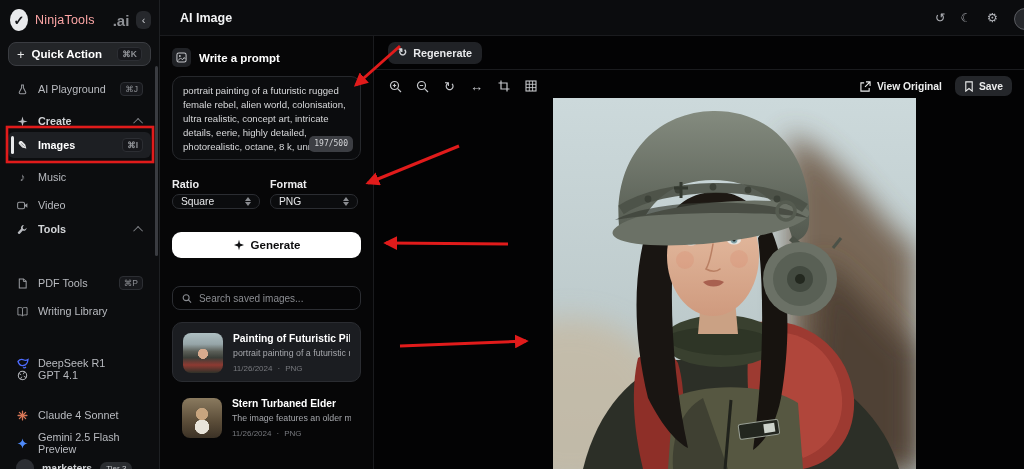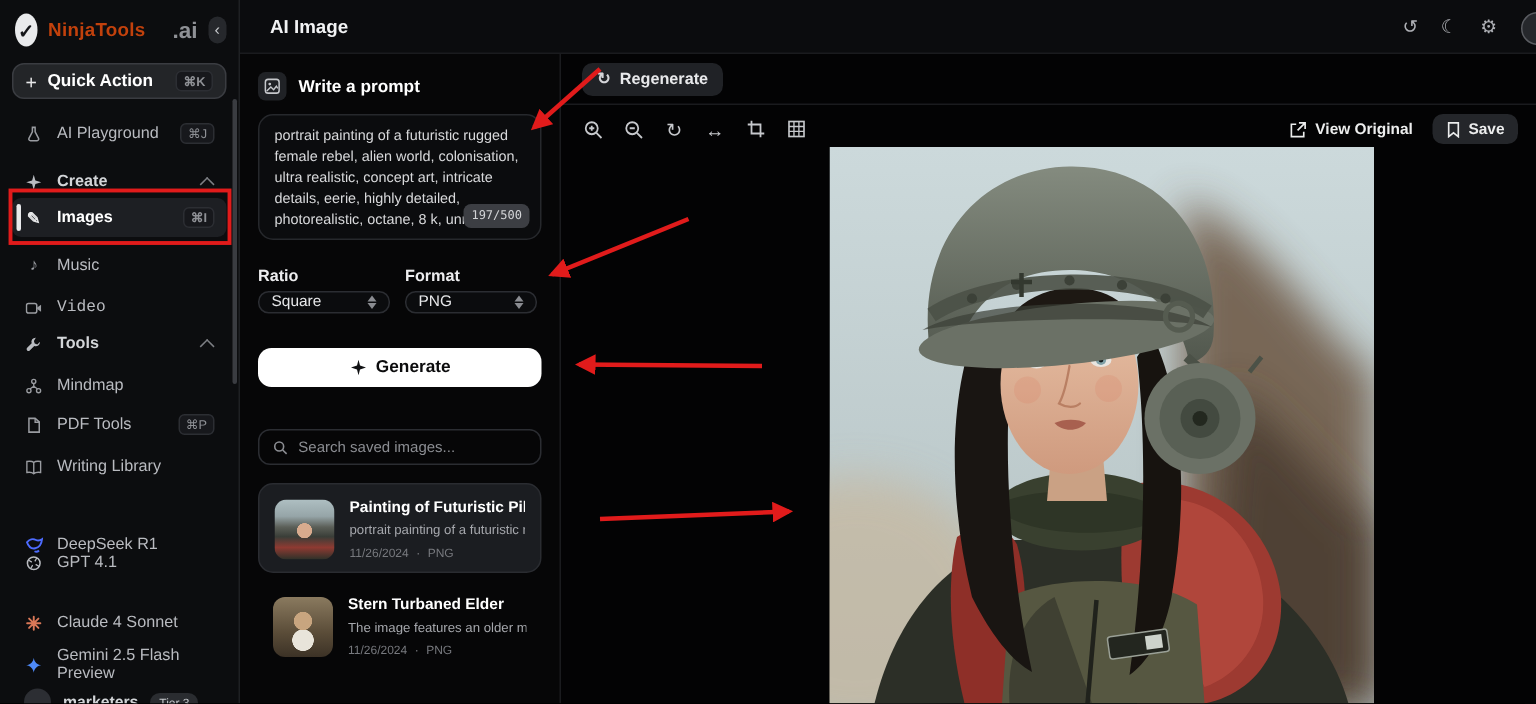--- a/index.html
+++ b/index.html
@@ -4,21 +4,21 @@
 <style>
   * { margin:0; padding:0; box-sizing:border-box; }
   html,body { background:#000; }
   body { font-family:"Liberation Sans", sans-serif; }
   #app { position:relative; width:1024px; height:469px; background:#050506; overflow:hidden; }
 
   
   .sidebar { position:absolute; left:0; top:0; width:160px; height:469px; background:#0c0d0f; border-right:1px solid #1e2023; z-index:2; }
   .logo-row { position:absolute; top:7px; left:10px; right:8px; height:26px; display:flex; align-items:center; gap:7px; }
   .logo-circle { width:22px; height:22px; border-radius:50%; background:#e9eaec; color:#141519; font-size:13px; font-weight:bold; display:flex; align-items:center; justify-content:center; }
-  .brand { color:#c2410c; font-size:12.5px; font-weight:bold; letter-spacing:.2px; }
+  .brand { color:#fca5a5; font-size:12.5px; font-weight:normal; letter-spacing:.2px; }
   .brand-suffix { color:#8f9196; font-size:15px; font-weight:bold; margin-left:11px; }
   .collapse-btn { margin-left:auto; width:18px; height:18px; border-radius:6px; background:#26282c; color:#c7c9cd; font-size:11px; display:flex; align-items:center; justify-content:center; }
   .quick-action { position:absolute; top:42px; left:8px; right:8px; height:24px; background:#232528; border:1px solid #3a3c41; border-radius:8px; display:flex; align-items:center; gap:7px; padding:0 8px; color:#fff; font-size:11.5px; font-weight:bold; }
   .qa-plus { font-size:13px; font-weight:normal; color:#e8e9ea; }
   .kbd { margin-left:auto; font-size:8.5px; color:#8f9196; background:#17181c; border:1px solid #2c2e33; border-radius:4px; padding:1px 4px; line-height:1.2; }
   .srow { position:absolute; left:8px; right:8px; height:22px; display:flex; align-items:center; gap:9px; padding:0 8px; color:#b9bbc0; font-size:10.8px; border-radius:6px; }
   .srow .icn { width:13px; height:13px; display:flex; align-items:center; justify-content:center; color:#9a9ca1; font-size:11px; flex:0 0 13px; }
   .srow.section { color:#d3d5d8; font-weight:bold; font-size:10.8px; }
   .srow.active { background:#1d1f23; color:#fff; font-weight:bold; }
   .srow.active::before { content:""; position:absolute; left:3px; top:4px; bottom:4px; width:2.5px; border-radius:2px; background:#e9eaec; }
@@ -131,51 +131,40 @@
       <span class="icn" style="color:#e8e9ea;">✎</span>
       <span>Images</span>
       <span class="kbd">⌘I</span>
     </div>
 
     <div class="srow" style="top:166px;">
       <span class="icn">♪</span>
       <span>Music</span>
     </div>
 
-    <div class="srow" style="top:194px;font-family:Liberation Mono, monospace;">
+    <div class="srow" style="top:194px;">
       <span class="icn">
           <svg width="11" height="11" viewBox="0 0 12 12">
             <rect x="0.7" y="2.5" width="7.5" height="7" rx="1.5" fill="none" stroke="#9a9ca1" stroke-width="1.1"></rect>
             <path d="M8.5 5.5 L11.3 3.5 V8.5 L8.5 6.5 Z" fill="#9a9ca1"></path>
           </svg>
         </span>
       <span>Video</span>
     </div>
 
     <div class="srow section" style="top:218px;">
       <span class="icn">
           <svg width="11" height="11" viewBox="0 0 12 12">
             <path d="M7.5 1.2a3 3 0 0 0-3 4.1L1.2 8.6a1.3 1.3 0 0 0 1.9 1.9l3.3-3.3a3 3 0 0 0 4.1-3l-1.9 1.9-1.9-.6-.6-1.9Z" fill="#b9bbc0"></path>
           </svg>
         </span>
       <span>Tools</span>
       <span class="chev-up"></span>
     </div>
 
-    <div class="srow" style="top:246px;">
-      <span class="icn">
-          <svg width="11" height="11" viewBox="0 0 12 12">
-            <circle cx="6" cy="2.5" r="1.5" fill="none" stroke="#9a9ca1" stroke-width="1"></circle>
-            <circle cx="2.5" cy="9.2" r="1.5" fill="none" stroke="#9a9ca1" stroke-width="1"></circle>
-            <circle cx="9.5" cy="9.2" r="1.5" fill="none" stroke="#9a9ca1" stroke-width="1"></circle>
-            <path d="M6 4v2M6 6 3.2 8M6 6l2.8 2" stroke="#9a9ca1" stroke-width="1" fill="none"></path>
-          </svg>
-        </span>
-      <span>Mindmap</span>
-    </div>
 
     <div class="srow" style="top:272px;">
       <span class="icn">
           <svg width="11" height="11" viewBox="0 0 12 12">
             <path d="M2.5 1h4.5L10 3.5V11h-7.5Z" fill="none" stroke="#9a9ca1" stroke-width="1.1"></path>
             <path d="M7 1v2.8H10" fill="none" stroke="#9a9ca1" stroke-width="1"></path>
           </svg>
         </span>
       <span>PDF Tools</span>
       <span class="kbd">⌘P</span>

